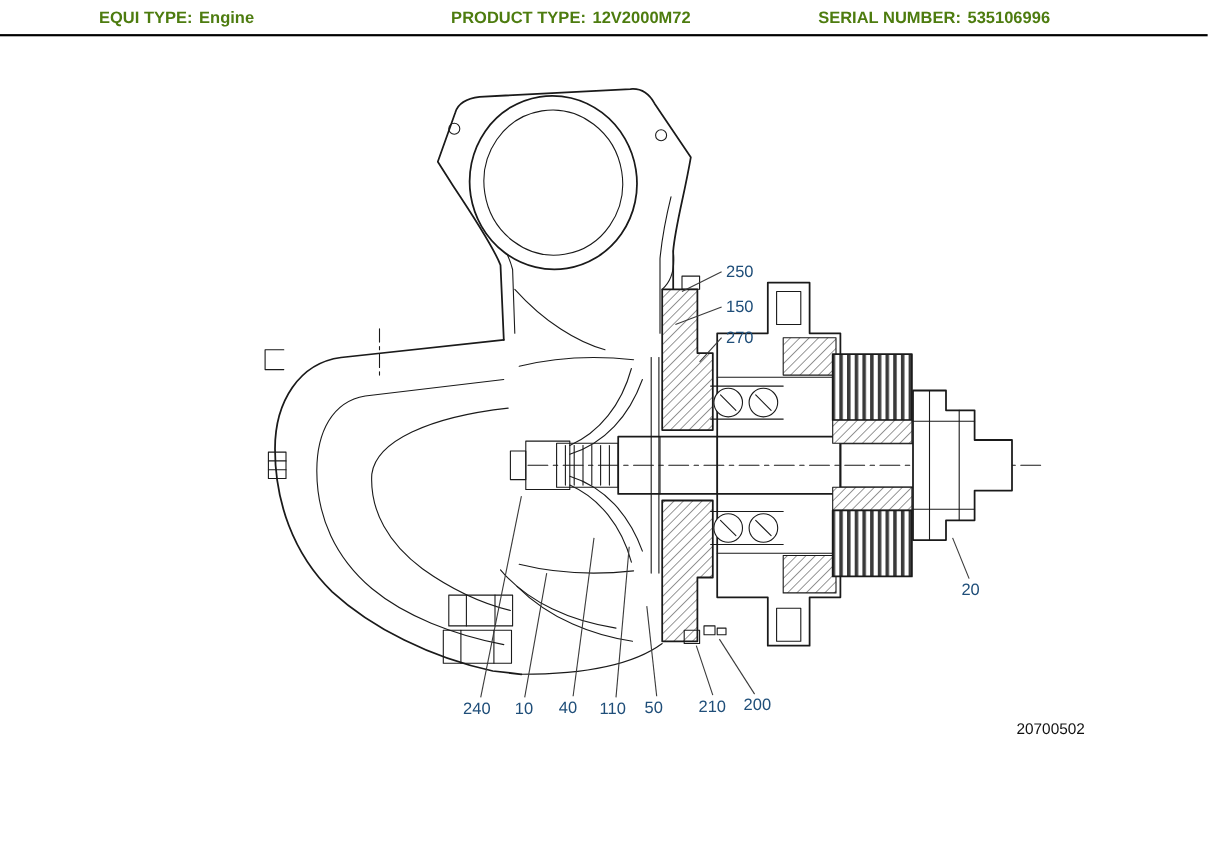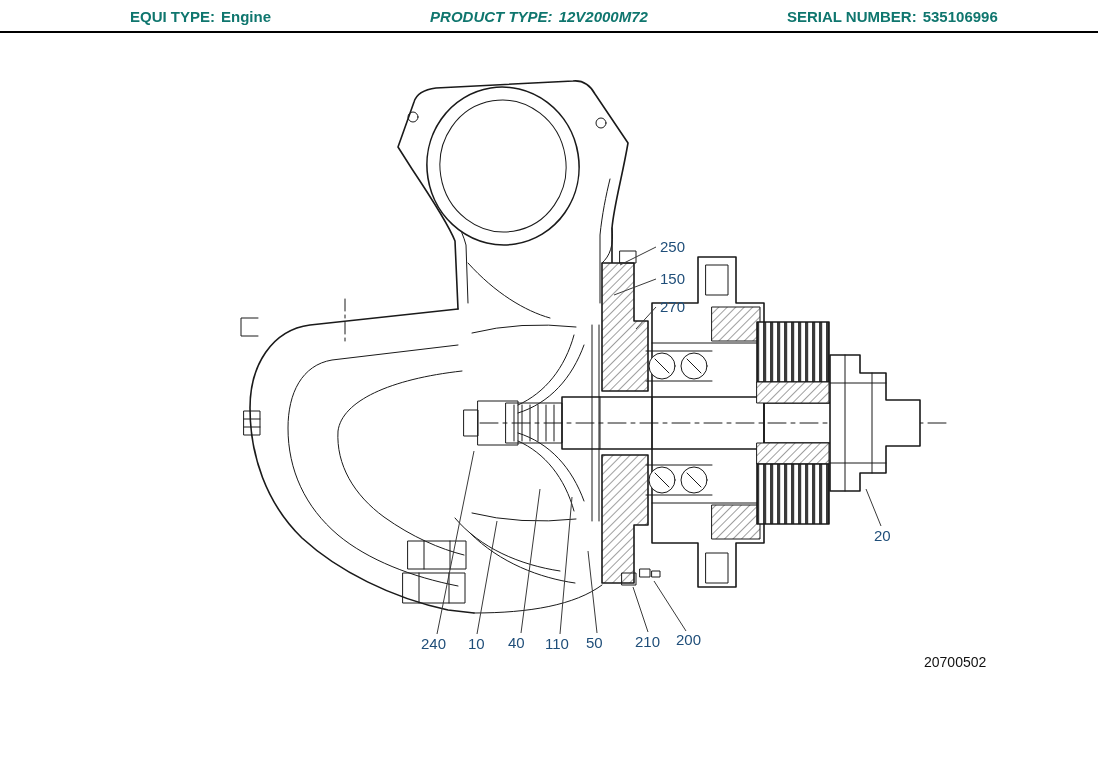--- a/index.html
+++ b/index.html
@@ -15,26 +15,25 @@
 
   
   .header { padding-top: 3px; }
   .header-row {
     display: grid;
     grid-template-columns: 1fr 1.1fr 1fr;
     align-items: baseline;
     line-height: 27px;
     font-size: 15px;
     font-weight: bold;
-    color: #0f766e;
-    padding-left: 40px;
+    color: #4d7c0f;
   }
   .cell-left   { padding-left: 90px; text-align: left; white-space: nowrap; }
-  .cell-center { text-align: center; padding-right: 60px; white-space: nowrap; font-style: italic; }
-  .cell-right  { text-align: center; padding-right: 70px; white-space: nowrap; }
+  .cell-center { text-align: center; padding-right: 60px; white-space: nowrap; }
+  .cell-right  { text-align: left; padding-right: 70px; white-space: nowrap; }
   .value { margin-left: 6px; }
   .rule { border-top: 2px solid #000; margin-top: 1px; }
 
   
   .drawing-area { width: 1098px; height: 712px; }
   svg { display: block; }
   .ink   { stroke: #1a1a1a; fill: none; stroke-width: 1.6; stroke-linecap: round; stroke-linejoin: round; }
   .thin  { stroke-width: 1; }
   .leader { stroke: #3a3a3a; stroke-width: 1; fill: none; }
   .callout { font: 15px "Liberation Sans", sans-serif; fill: #1F4E79; }

